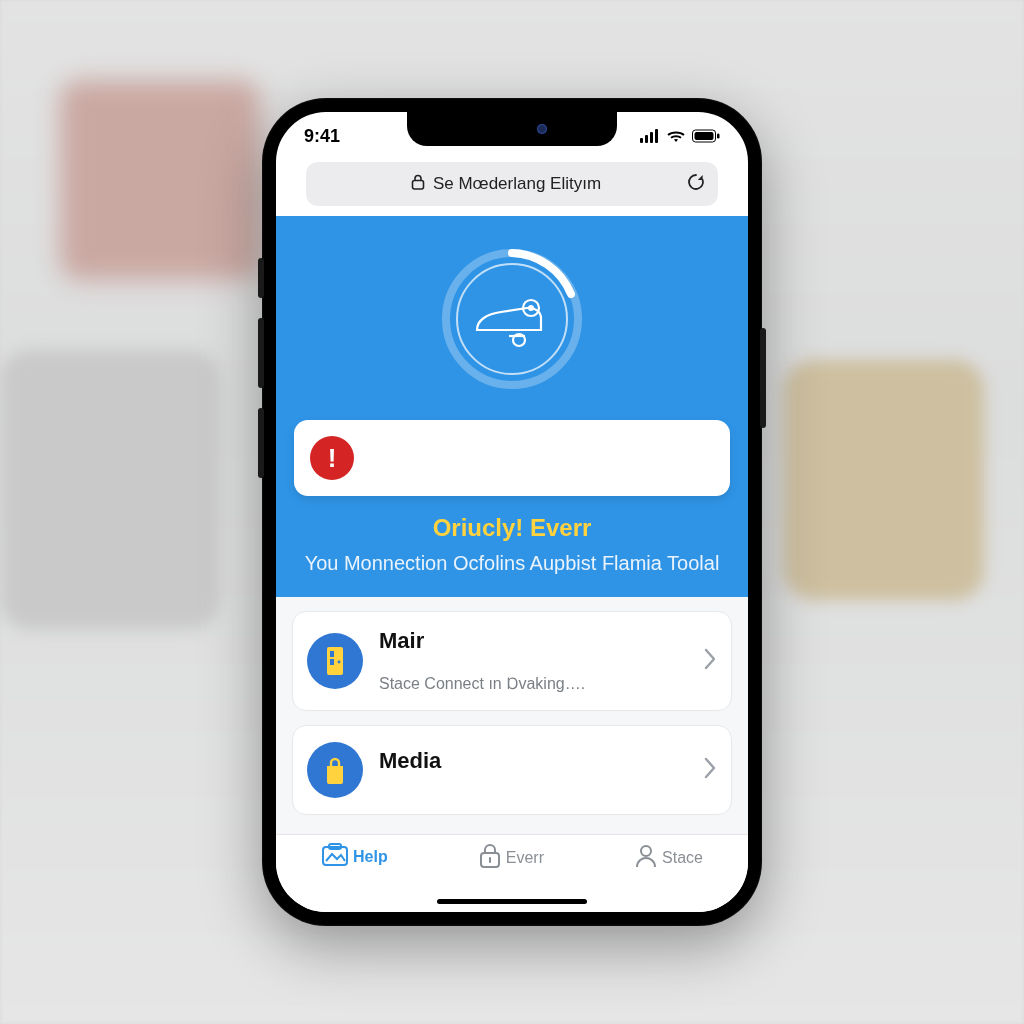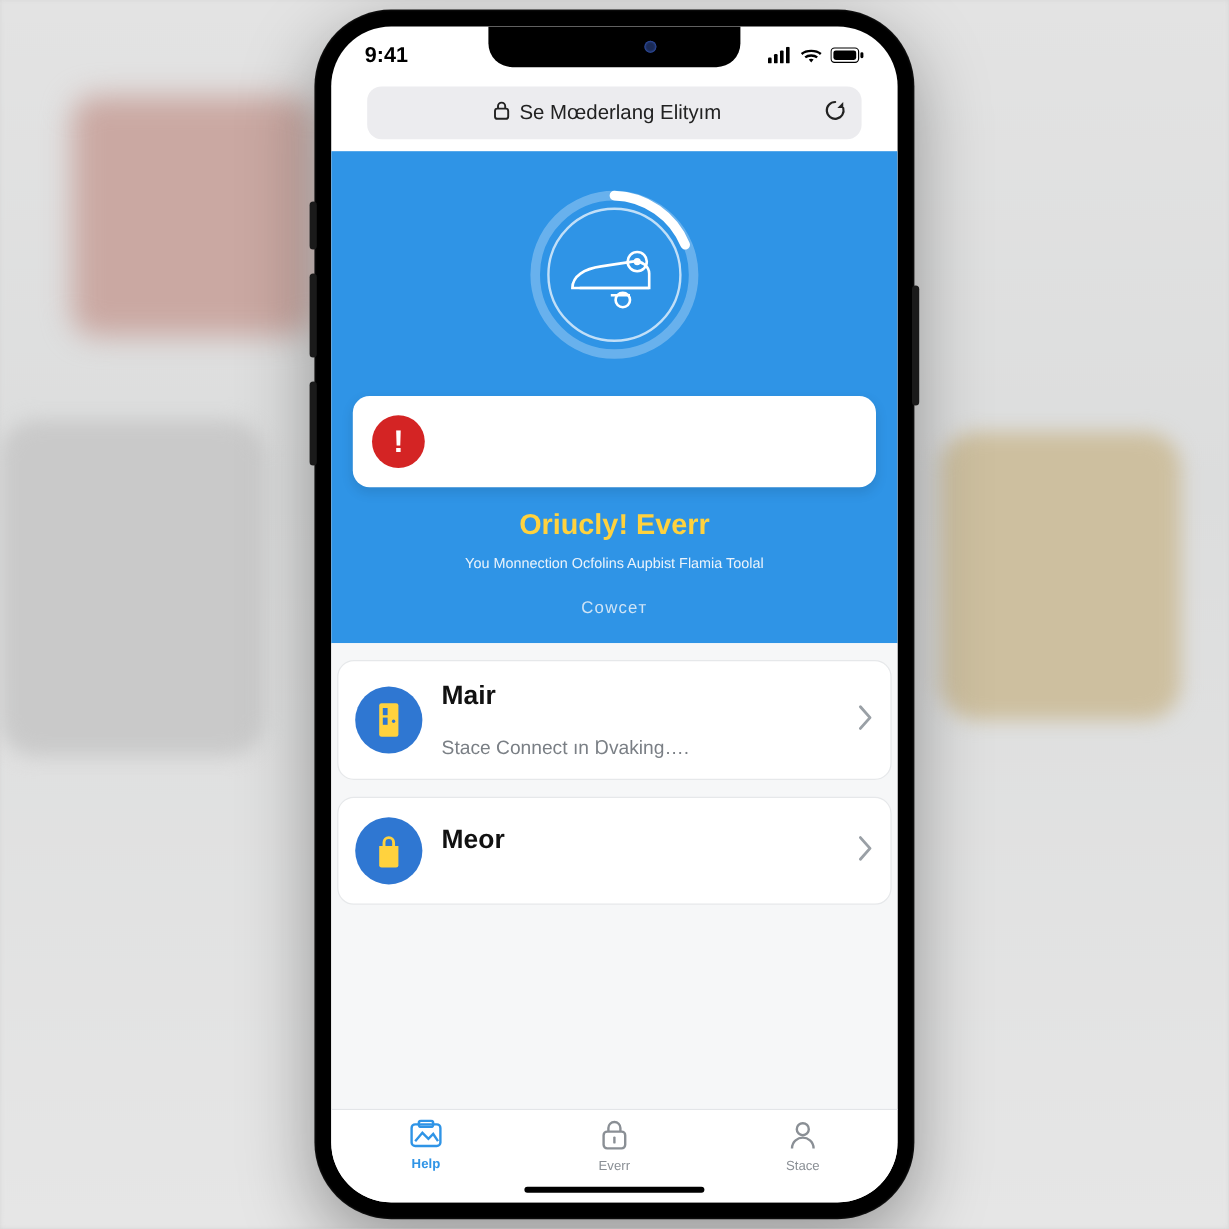--- a/index.html
+++ b/index.html
@@ -15,21 +15,21 @@
     background: linear-gradient(180deg,#e3e3e3 0%, #dcdddd 40%, #e6e6e6 100%);
     filter: blur(2px);
   }
   .bg-shape1 { position:absolute; left:0; top:350px; width:220px; height:280px; background:#c9c9c9; border-radius:30px; filter: blur(8px); }
   .bg-shape2 { position:absolute; right:40px; top:360px; width:200px; height:240px; background:#cdbf9f; border-radius:30px; filter: blur(8px); }
   .bg-shape3 { position:absolute; left:60px; top:80px; width:200px; height:200px; background:#caa8a2; border-radius:20px; filter: blur(12px); }
 
   
   .phone {
     position: relative;
-    width: 500px; height: 1008px;
+    width: 500px; height: 828px;
     background: #000;
     border-radius: 64px;
     padding: 14px;
     box-shadow: 0 20px 60px rgba(0,0,0,0.35), inset 0 0 2px rgba(255,255,255,0.2);
   }
   .phone-inner {
     width: 100%; height: 100%;
     background: #fff;
     border-radius: 50px;
     overflow: hidden;
@@ -115,25 +115,25 @@
     font-weight:800; font-size:26px;
     flex-shrink:0;
   }
   .alert-texts .line1 { font-weight:800; font-size:19px; color:#111; }
   .alert-texts .line2 { font-weight:400; font-size:18px; color:#222; }
 
   .promo-headline {
     color:#ffd23e; font-weight:700; font-size:24px;
     margin-top:18px;
   }
-  .promo-sub { color:#eaf3fb; font-size:12px; margin-top:10px; }
+  .promo-sub { color:#eaf3fb; font-size:20px; margin-top:10px; }
   .promo-cancel { color:#cfe4f6; font-size:14px; margin-top:22px; letter-spacing:1px; }
 
   
-  .content-list { padding: 14px 5px 0; background:#f6f7f8; flex:1; overflow:hidden; }
+  .content-list { padding: 14px 16px 0; background:#f6f7f8; flex:1; overflow:hidden; }
   .list-item {
     background:#fff; border:1px solid #e6e8ea; border-radius:14px;
     padding: 16px 14px;
     display:flex; align-items:center; gap:16px;
     margin-bottom:14px;
   }
   .list-icon-circle {
     width:56px; height:56px; border-radius:50%;
     background:#2f77d2;
     display:flex; align-items:center; justify-content:center;
@@ -146,21 +146,21 @@
 
   
   .tabbar {
     height: 78px; width:100%;
     border-top:1px solid #e3e5e8;
     background:#fff;
     display:flex; align-items:flex-start; justify-content:space-around;
     padding-top:8px;
     position:relative;
   }
-  .tab { display:flex; flex-direction:column; align-items:center; gap:4px; font-size:11px; color:#8a8f95; }
+  .tab { display:flex; flex-direction:row; align-items:center; gap:4px; font-size:16px; color:#8a8f95; }
   .tab.active { color:#2f94e6; font-weight:600; }
   .home-indicator {
     position:absolute; bottom:8px; left:50%; transform:translateX(-50%);
     width:150px; height:5px; background:#000; border-radius:3px;
   }
 </style>
 </head>
 <body>
 
 <div class="bg-blur"></div>
@@ -247,21 +247,20 @@
           </div>
         </div>
       </div>
 
       <div class="alert-card">
         <div class="alert-badge">!</div>
       </div>
 
       <div class="promo-headline">Oriucly! Everr</div>
       <div class="promo-sub">You Monnection Ocfolins Aupbist Flamia Toolal</div>
-      <div class="promo-cancel">Cowceт</div>
     </div>
 
     <div class="content-list">
       <div class="list-item">
         <div class="list-icon-circle">
           <svg width="28" height="32" viewBox="0 0 28 32">
               <rect x="6" y="2" width="16" height="28" rx="2" fill="#ffd23e"></rect>
               <rect x="9" y="6" width="4" height="6" fill="#2f77d2"></rect>
               <rect x="9" y="14" width="4" height="6" fill="#2f77d2"></rect>
               <circle cx="18" cy="17" r="1.4" fill="#2f77d2"></circle>
@@ -279,21 +278,21 @@
       </div>
 
       <div class="list-item">
         <div class="list-icon-circle">
           <svg width="28" height="32" viewBox="0 0 28 32">
               <path d="M6 12 h16 v16 a2 2 0 0 1 -2 2 h-12 a2 2 0 0 1 -2 -2 Z" fill="#ffd23e"></path>
               <path d="M10 12 V9 a4 4 0 0 1 8 0 V12" fill="none" stroke="#ffd23e" stroke-width="2.4"></path>
             </svg>
         </div>
         <div class="list-texts">
-          <div class="list-title">Meor</div>
+          <div class="list-title">Media</div>
           <div class="list-sub"></div>
         </div>
         <span class="chevron">
           <svg width="14" height="22" viewBox="0 0 14 22">
               <path d="M3 2 L11 11 L3 20" fill="none" stroke="#9aa0a6" stroke-width="2.4" stroke-linecap="round" stroke-linejoin="round"></path>
             </svg>
         </span>
       </div>
     </div>
 

